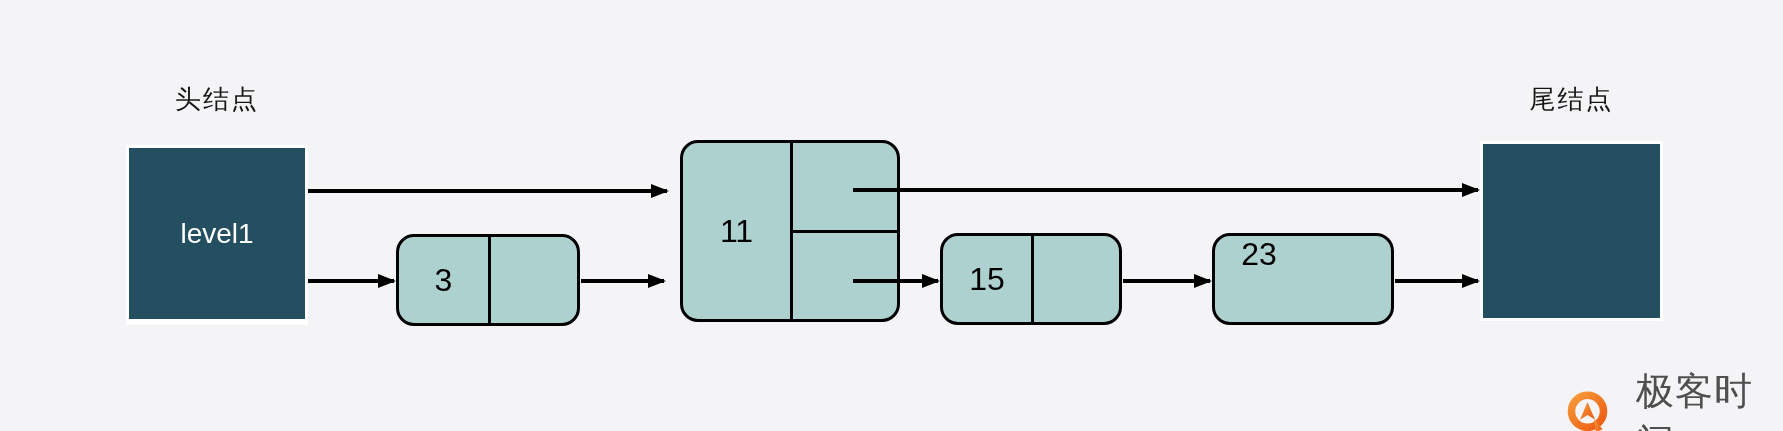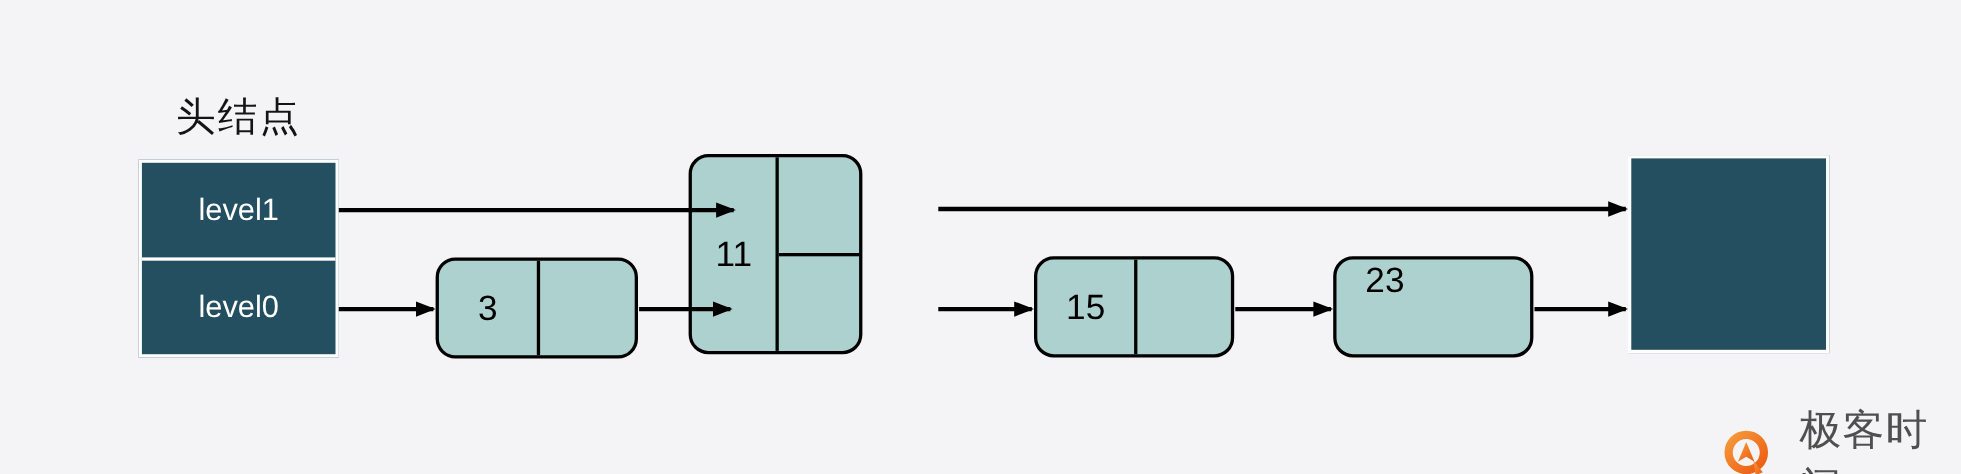--- a/index.html
+++ b/index.html
@@ -6,21 +6,21 @@
   .canvas {
     position:relative;
     width:1783px; height:431px;
     background:#f4f4f6;
     font-family:"Liberation Sans", sans-serif;
     overflow:hidden;
   }
   .zone-label {
     position:absolute;
     text-align:center;
-    font-size:36px;
+    font-size:26px;
     font-weight:500;
     color:#141414;
     letter-spacing:2px;
   }
   .head-label { left:126px; top:82px; width:182px; }
   .tail-label { left:1480px; top:82px; width:183px; }
 
   .dark-box {
     position:absolute;
     background:#234f60;
@@ -40,21 +40,21 @@
 
   .snode {
     position:absolute;
     background:#add1cf;
     border:3px solid #000000;
     border-radius:18px;
     box-sizing:border-box;
     display:flex;
   }
   .node-3  { left:396px;  top:234px; width:184px; height:92px; }
-  .node-11 { left:626px;  top:140px; width:158px; height:182px;justify-content:flex-end; }
+  .node-11 { left:680px;  top:140px; width:220px; height:182px;justify-content:flex-end; }
   .node-15 { left:940px;  top:233px; width:182px; height:92px; }
   .node-23 { left:1212px; top:233px; width:182px; height:92px;flex-direction:column; }
 
   .val-cell {
     width:50%; display:flex; align-items:center; justify-content:center;
     font-size:32px; color:#000000;
   }
   .v-divider { width:3px; background:#000000; }
   .ptr-cell { flex:1; }
   .ptr-col { flex:1; display:flex; flex-direction:column; }
@@ -74,29 +74,27 @@
     color:#4f4f4f;
     letter-spacing:1px;
   }
 </style>
 </head>
 <body>
 
 <div class="canvas">
 
   <div class="zone-label head-label">头结点</div>
+  <div class="zone-label tail-label">尾结点</div>
 
   <div class="dark-box head-box">
     <div class="head-cell">
       <span>level1</span>
     </div>
     <div class="h-divider"></div>
-    <div class="head-cell">
-      <span>level0</span>
-    </div>
   </div>
 
   <div class="snode node-3">
     <div class="val-cell">3</div>
     <div class="v-divider"></div>
     <div class="ptr-cell"></div>
   </div>
 
   <div class="snode node-11">
     <div class="val-cell">11</div>

